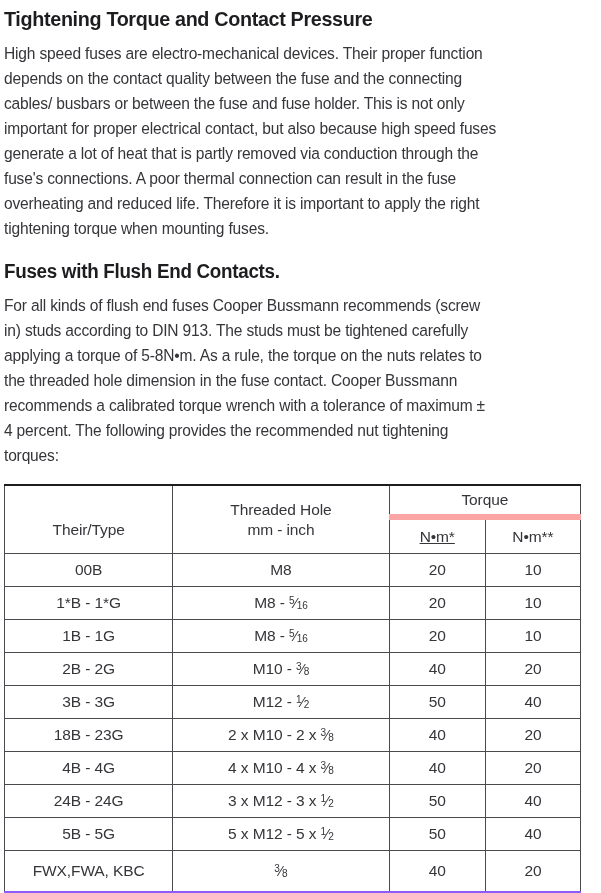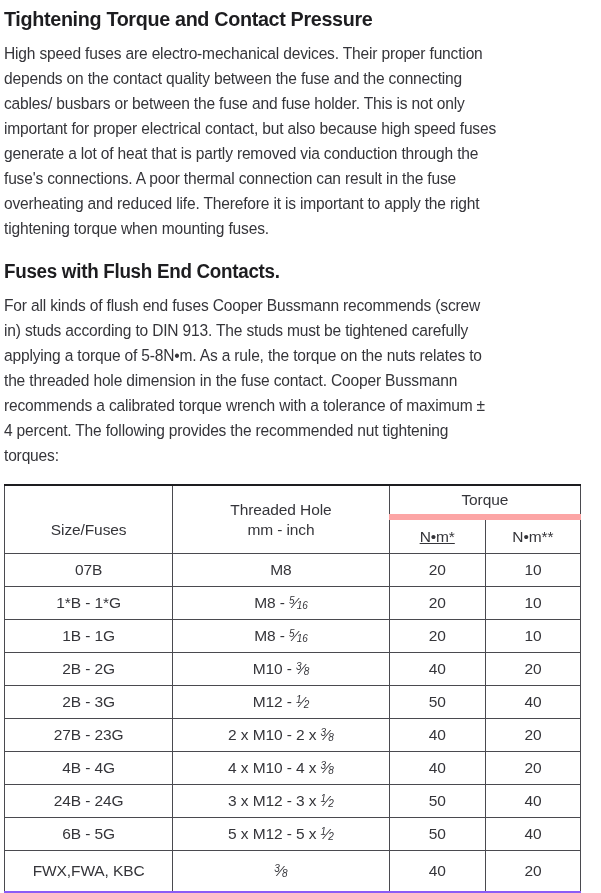--- a/index.html
+++ b/index.html
@@ -99,21 +99,20 @@
   td.cell { height: 32px; }
   tr.last-row td.cell { height: 40px; }
 
   
   .frac {
     display: inline-block;
     font-size: 0.98em;
     white-space: nowrap;
     position: relative;
     top: -0.5px;
-    font-style: italic;
   }
   .frac .num {
     font-size: 0.66em;
     vertical-align: 0.45em;
   }
   .frac .sl {
     font-size: 0.95em;
   }
   .frac .den {
     font-size: 0.66em;
@@ -136,36 +135,36 @@
   <table class="torque-table">
     <colgroup>
       <col class="col-size">
       <col class="col-hole">
       <col class="col-t1">
       <col class="col-t2">
     </colgroup>
     <thead>
       <tr>
         <th class="hdr-size outer-top" rowspan="2">
-          <span class="hdr-size-inner">Size/Fuses</span>
+          <span class="hdr-size-inner">Their/Type</span>
         </th>
         <th class="hdr-hole outer-top" rowspan="2">
           <span class="hdr-hole-l1">Threaded Hole</span>
           <span class="hdr-hole-l2">mm - inch</span>
         </th>
         <th class="hdr-torque-top outer-top" colspan="2">Torque</th>
       </tr>
       <tr>
         <th class="hdr-torque-sub col-t1">N•m*</th>
         <th class="hdr-torque-sub col-t2">N•m**</th>
       </tr>
     </thead>
     <tbody id="table-body">
         <tr>
-          <td class="cell">07B</td>
+          <td class="cell">00B</td>
           <td class="cell">M8</td>
           <td class="cell">20</td>
           <td class="cell">10</td>
         </tr>
         <tr>
           <td class="cell">1*B - 1*G</td>
           <td class="cell">M8 - <span class="frac"><span class="num">5</span><span class="sl">⁄</span><span class="den">16</span></span></td>
           <td class="cell">20</td>
           <td class="cell">10</td>
         </tr>
@@ -175,45 +174,45 @@
           <td class="cell">20</td>
           <td class="cell">10</td>
         </tr>
         <tr>
           <td class="cell">2B - 2G</td>
           <td class="cell">M10 - <span class="frac"><span class="num">3</span><span class="sl">⁄</span><span class="den">8</span></span></td>
           <td class="cell">40</td>
           <td class="cell">20</td>
         </tr>
         <tr>
-          <td class="cell">2B - 3G</td>
+          <td class="cell">3B - 3G</td>
           <td class="cell">M12 - <span class="frac"><span class="num">1</span><span class="sl">⁄</span><span class="den">2</span></span></td>
           <td class="cell">50</td>
           <td class="cell">40</td>
         </tr>
         <tr>
-          <td class="cell">27B - 23G</td>
+          <td class="cell">18B - 23G</td>
           <td class="cell">2 x M10 - 2 x <span class="frac"><span class="num">3</span><span class="sl">⁄</span><span class="den">8</span></span></td>
           <td class="cell">40</td>
           <td class="cell">20</td>
         </tr>
         <tr>
           <td class="cell">4B - 4G</td>
           <td class="cell">4 x M10 - 4 x <span class="frac"><span class="num">3</span><span class="sl">⁄</span><span class="den">8</span></span></td>
           <td class="cell">40</td>
           <td class="cell">20</td>
         </tr>
         <tr>
           <td class="cell">24B - 24G</td>
           <td class="cell">3 x M12 - 3 x <span class="frac"><span class="num">1</span><span class="sl">⁄</span><span class="den">2</span></span></td>
           <td class="cell">50</td>
           <td class="cell">40</td>
         </tr>
         <tr>
-          <td class="cell">6B - 5G</td>
+          <td class="cell">5B - 5G</td>
           <td class="cell">5 x M12 - 5 x <span class="frac"><span class="num">1</span><span class="sl">⁄</span><span class="den">2</span></span></td>
           <td class="cell">50</td>
           <td class="cell">40</td>
         </tr>
         <tr class="last-row">
           <td class="cell outer-bottom">FWX,FWA, KBC</td>
           <td class="cell outer-bottom"><span class="frac"><span class="num">3</span><span class="sl">⁄</span><span class="den">8</span></span></td>
           <td class="cell outer-bottom">40</td>
           <td class="cell outer-bottom">20</td>
         </tr>

